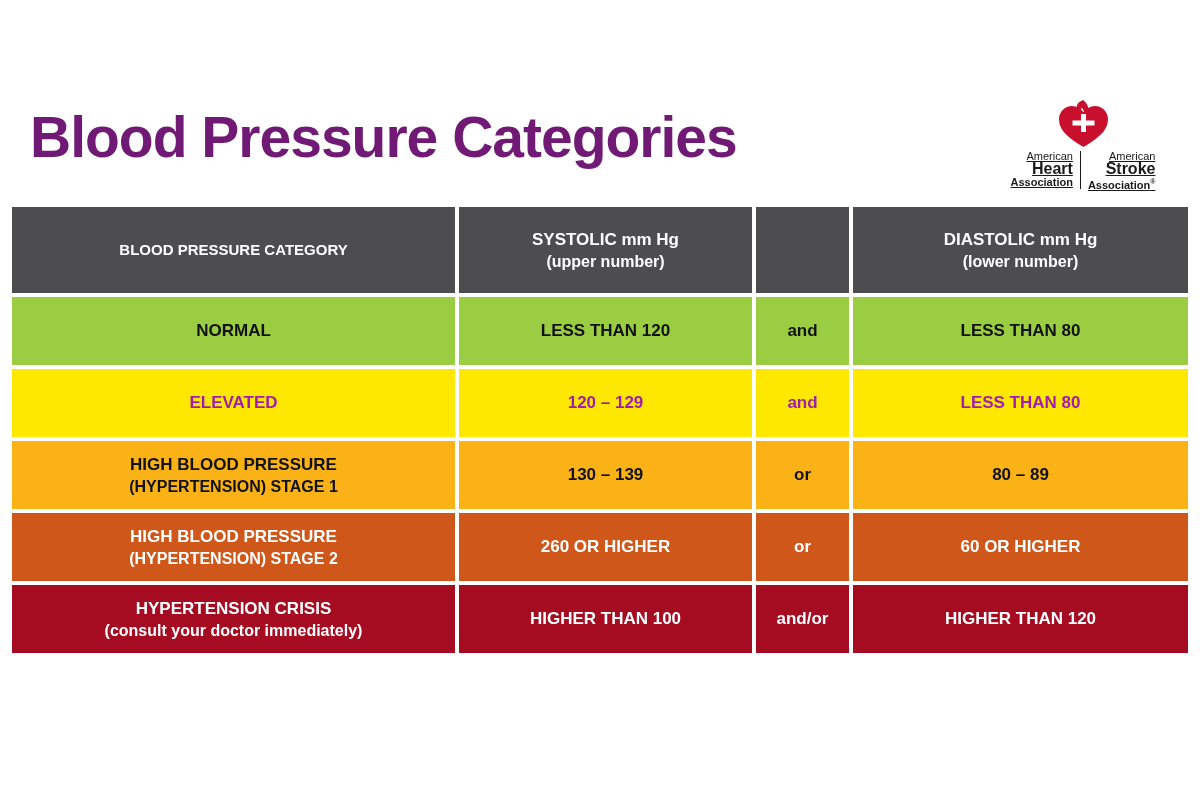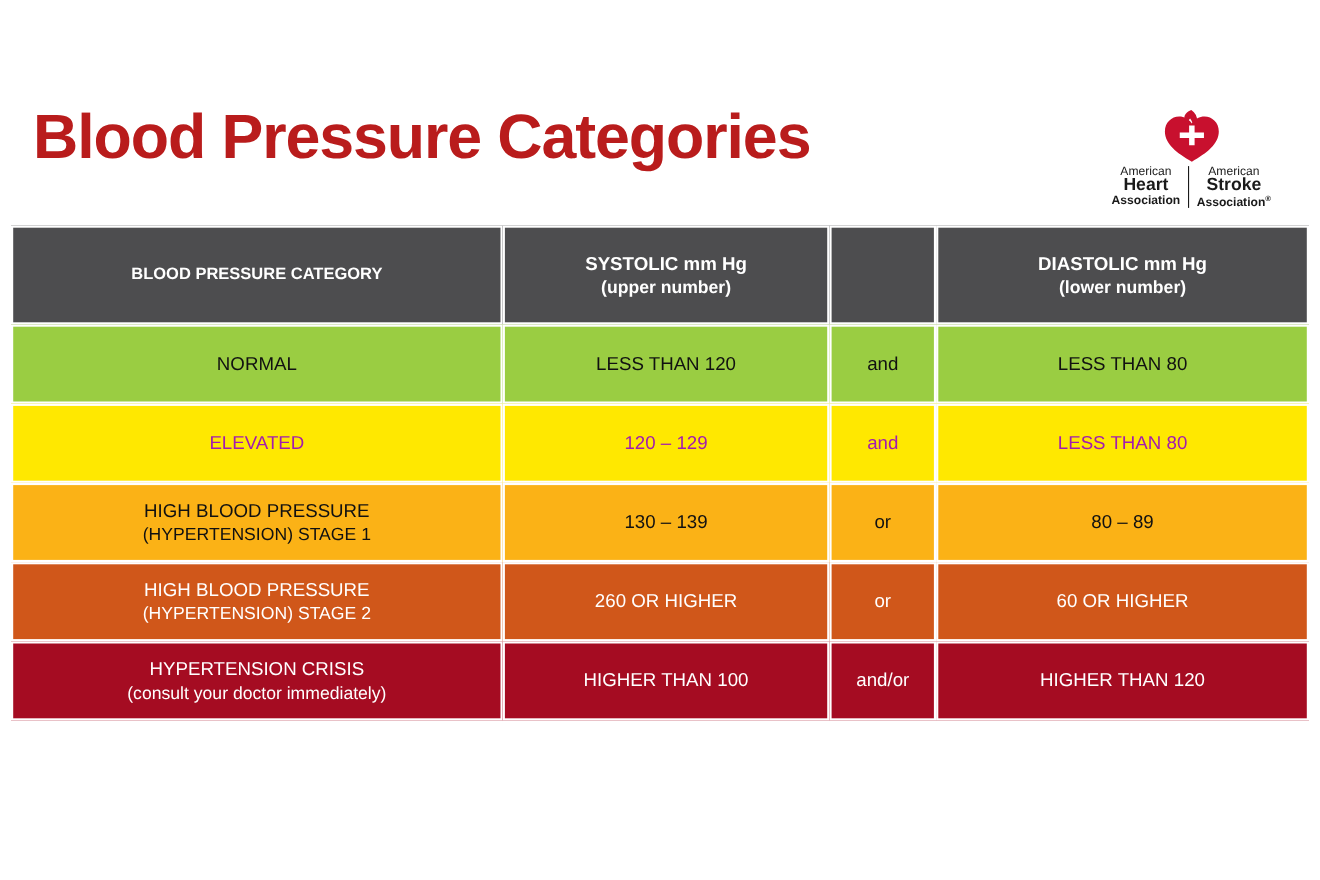--- a/index.html
+++ b/index.html
@@ -23,25 +23,25 @@
   .header {
     position: absolute;
     left: 0;
     top: 0;
     width: 1200px;
     height: 205px;
   }
   .title {
     position: absolute;
     left: 30px;
-    top: 96px;
+    top: 108px;
     font-size: 57px;
     line-height: 58px;
     font-weight: bold;
-    color: #b91c1c;
+    color: #701a75;
     letter-spacing: -1px;
     white-space: nowrap;
   }
 
   
   .logo {
     position: absolute;
     right: 28px;
     top: 98px;
     width: 178px;
@@ -63,22 +63,23 @@
     display: flex;
     justify-content: center;
     align-items: flex-start;
     gap: 0;
   }
   .logo-col {
     font-size: 11px;
     line-height: 12.5px;
     color: #1a1a1a;
     font-weight: bold;
-    text-align: center;
+    text-align: right;
     padding: 0 7px;
+    text-decoration: underline;
   }
   .logo-col .lead { font-weight: normal; }
   .logo-col .big { font-size: 16px; }
   .logo-divider {
     width: 1px;
     background: #1a1a1a;
     height: 38px;
     margin-top: 1px;
   }
   .reg {
@@ -107,21 +108,21 @@
     font-size: 17px;
     line-height: 22px;
     font-weight: bold;
     height: 90px;
     border-color: #ffffff;
   }
   .bp-table thead th.cat-head { font-size: 15px; }
   .bp-table tbody td {
     font-size: 17px;
     line-height: 22px;
-    font-weight: normal;
+    font-weight: bold;
     height: 72px;
   }
   .col-cat { width: 447px; }
   .col-sys { width: 297px; }
   .col-conj { width: 97px; }
   .col-dia { width: 339px; }
 
   
   .row-normal td { background: #9acd42; color: #111111; }
   .row-elevated td { background: #ffe800; color: #a21caf; }

